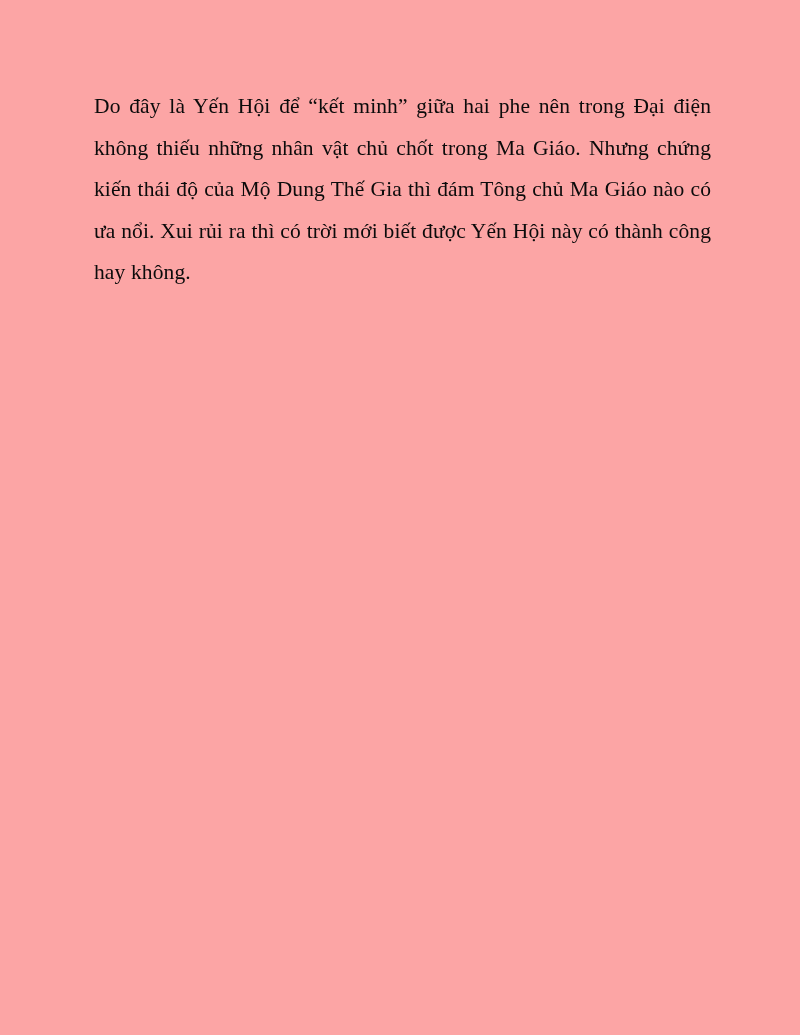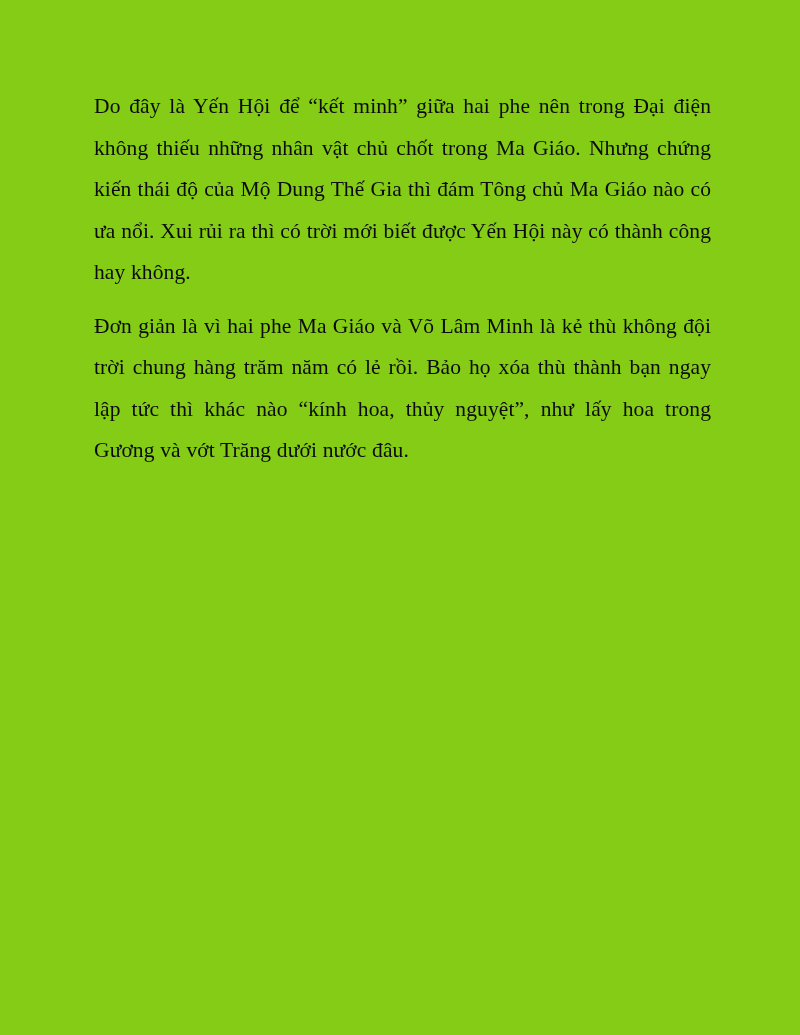--- a/index.html
+++ b/index.html
@@ -13,21 +13,21 @@
     font-family: "Liberation Serif", "DejaVu Serif", serif;
     color: #0b0b0b;
     -webkit-font-smoothing: antialiased;
     overflow: hidden;
   }
 
   .page {
     position: relative;
     width: 800px;
     height: 1035px;
-    background: #84cc16;
+    background: #fca5a5;
     box-sizing: border-box;
   }
 
   .text-column {
     position: absolute;
     left: 94px;
     top: 86px;
     width: 617px;
   }
 
@@ -50,20 +50,19 @@
   
 </style>
 </head>
 <body>
 
 <div class="page">
   <div class="text-column">
 
     <p class="para">Do đây là Yến Hội để “kết minh” giữa hai phe nên trong Đại điện không thiếu những nhân vật chủ chốt trong Ma Giáo. Nhưng chứng kiến thái độ của Mộ Dung Thế Gia thì đám Tông chủ Ma Giáo nào có ưa nổi. Xui rủi ra thì có trời mới biết được Yến Hội này có thành công hay không.</p>
 
-    <p class="para">Đơn giản là vì hai phe Ma Giáo và Võ Lâm Minh là kẻ thù không đội trời chung hàng trăm năm có lẻ rồi. Bảo họ xóa thù thành bạn ngay lập tức thì khác nào “kính hoa, thủy nguyệt”, như lấy hoa trong Gương và vớt Trăng dưới nước đâu.</p>
 
 
 
 
 
   </div>
 </div>
 
 </body></html>

